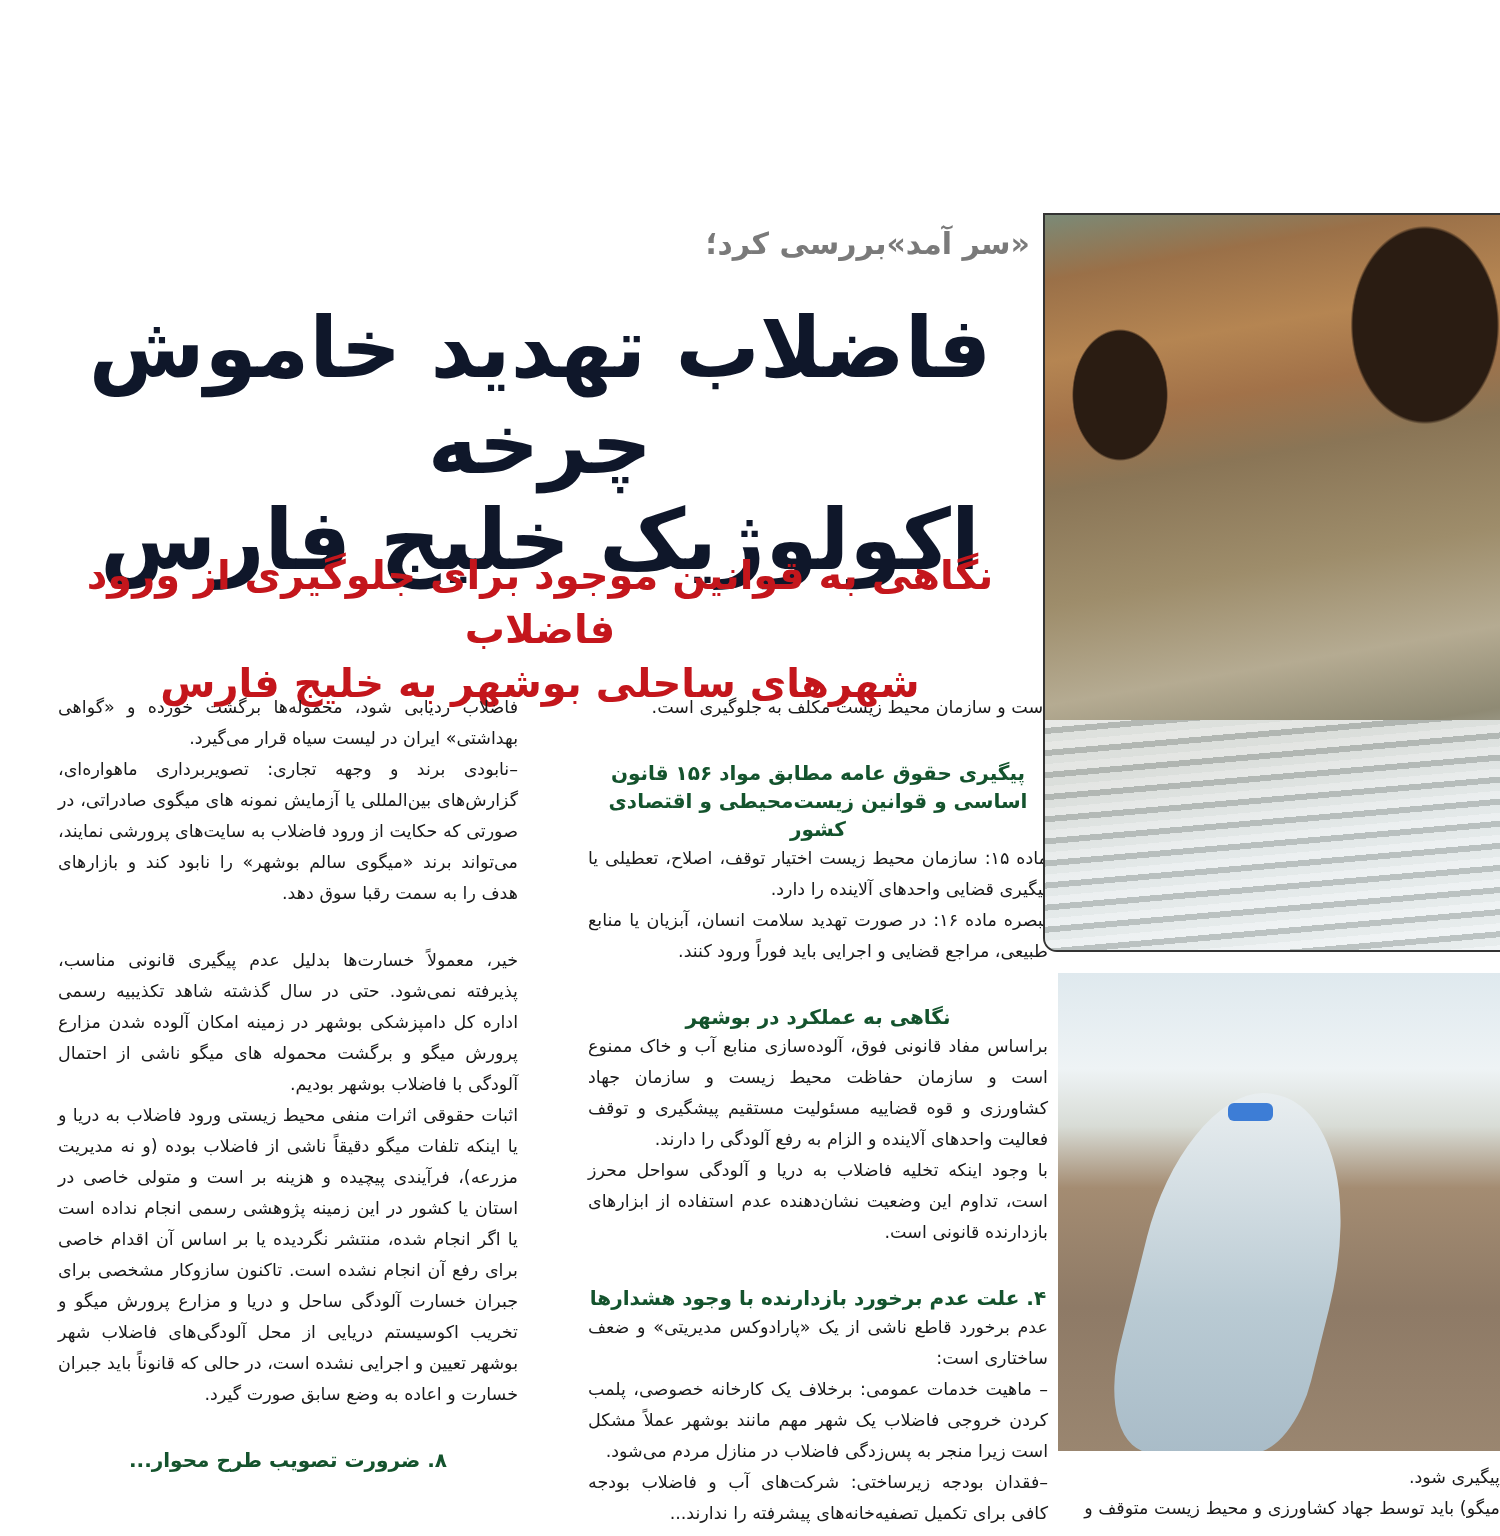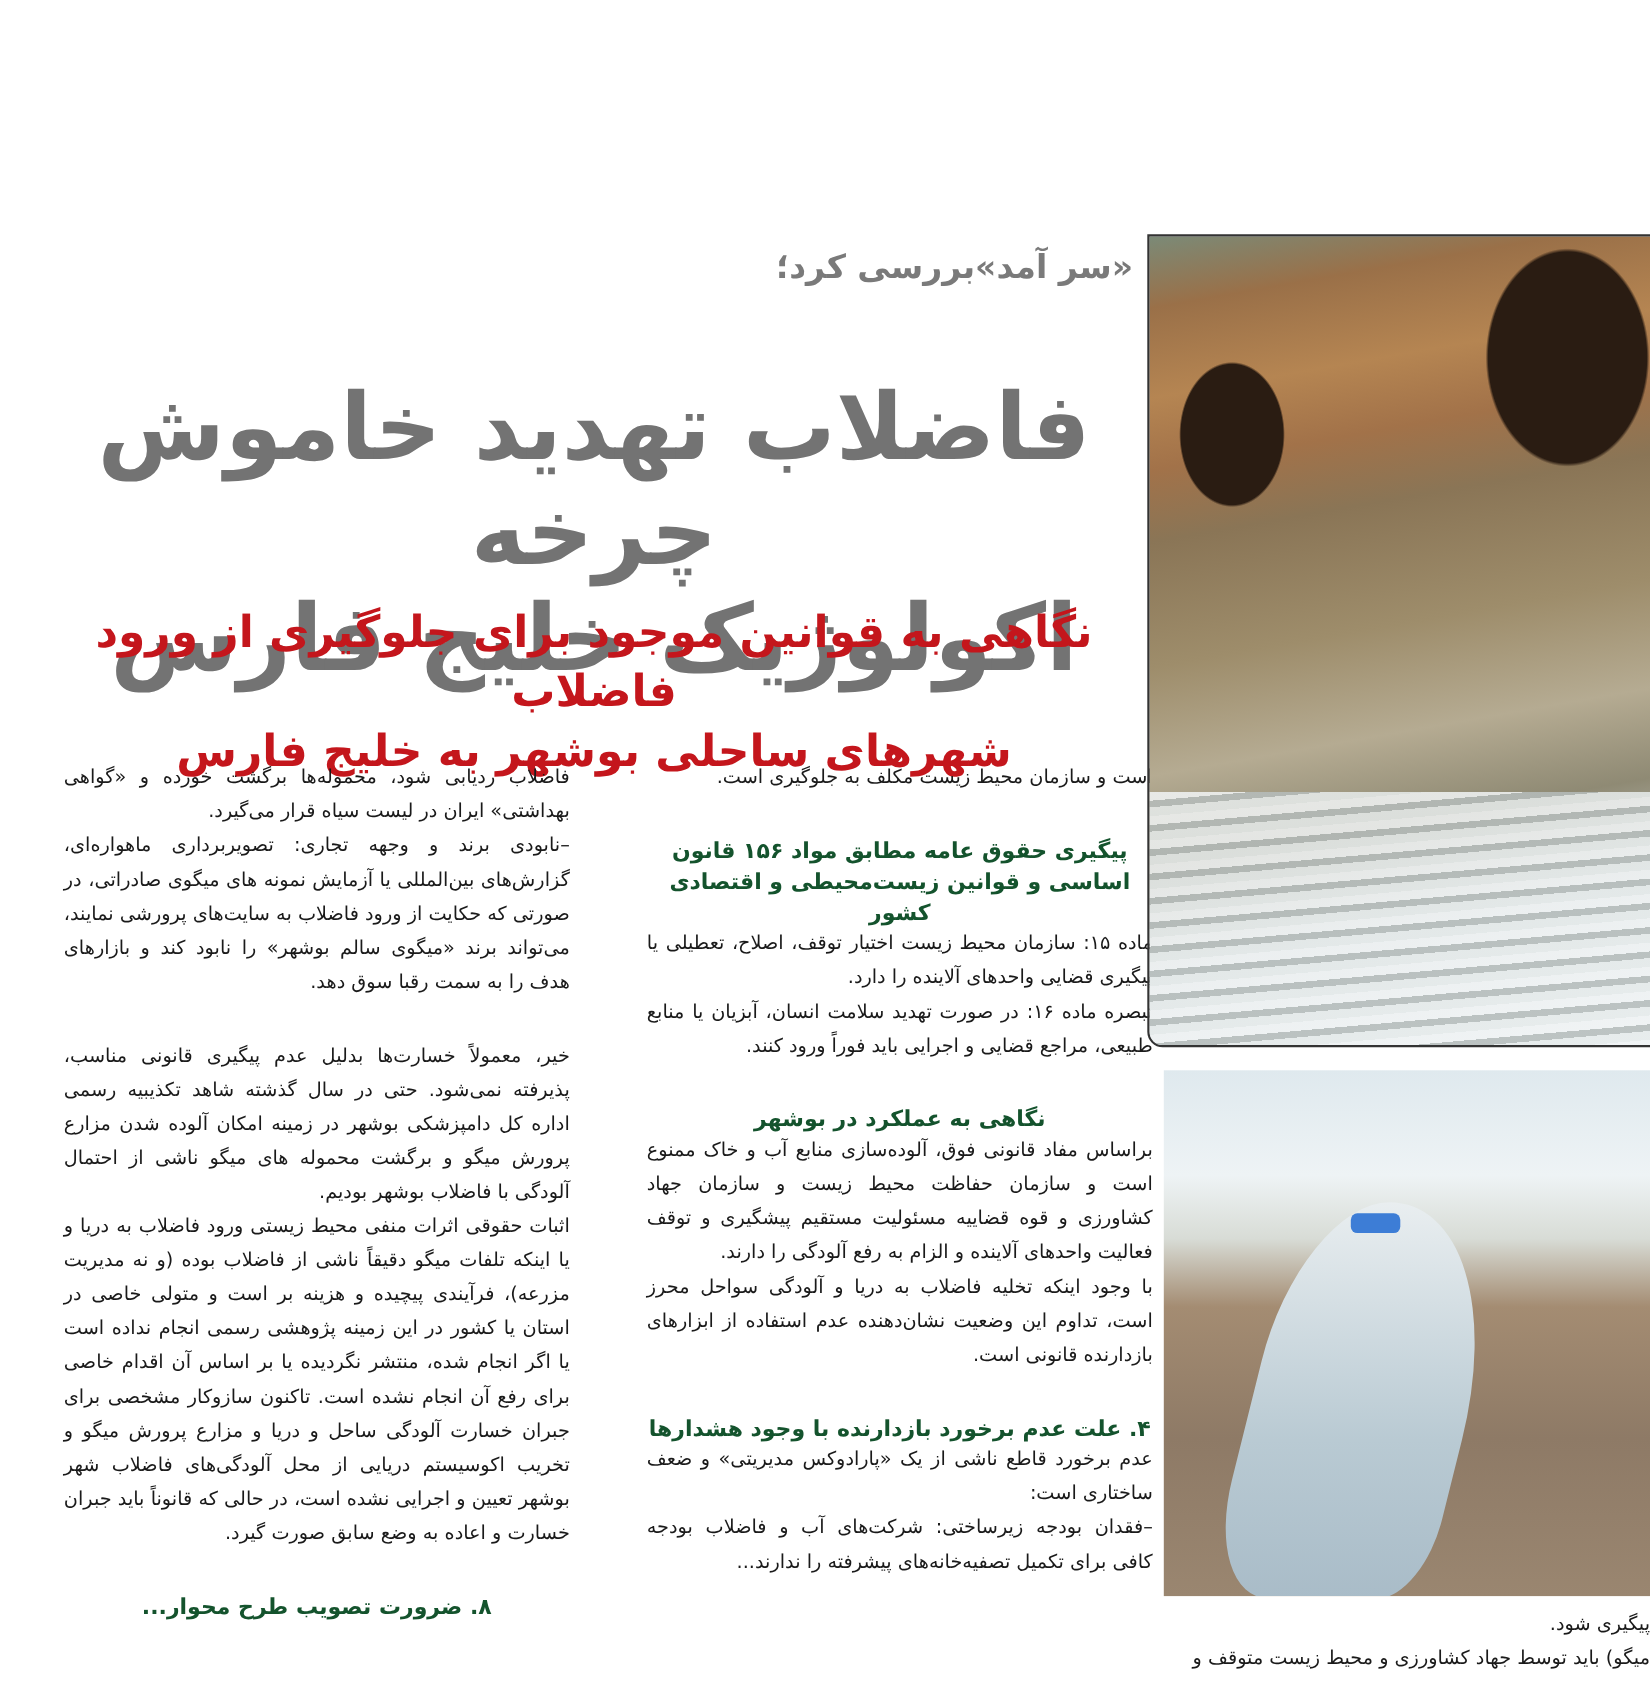--- a/index.html
+++ b/index.html
@@ -1,21 +1,21 @@
 <!DOCTYPE html>
 <html><head>
 <meta charset="utf-8">
 <style>
   html, body { margin: 0; padding: 0; background: #ffffff; }
   body { width: 1500px; height: 1536px; position: relative; overflow: hidden; font-family: "DejaVu Sans", sans-serif; color: #1a1a1a; }
   .page { position: absolute; inset: 0; }
   .rtl { direction: rtl; unicode-bidi: plaintext; }
 
   .kicker { position: absolute; left: 400px; top: 226px; width: 630px; text-align: right; font-size: 30px; font-weight: bold; color: #7a7a7a; }
-  .headline { position: absolute; left: 60px; top: 300px; width: 960px; text-align: center; font-size: 84px; font-weight: bold; color: #737373; line-height: 96px; letter-spacing: -2px; margin-top: 40px; }
+  .headline { position: absolute; left: 60px; top: 300px; width: 960px; text-align: center; font-size: 84px; font-weight: bold; color: #0f172a; line-height: 96px; letter-spacing: -2px; }
   .subhead { position: absolute; left: 60px; top: 548px; width: 960px; text-align: center; font-size: 40px; font-weight: bold; color: #c4161c; line-height: 54px; }
 
   .col { position: absolute; top: 692px; width: 460px; font-size: 17.5px; line-height: 31px; text-align: justify; text-align-last: right; }
   .col-right { left: 552px; margin-left: 36px; }
   .col-left { left: 58px; }
   .col p { margin: 0; }
   .col h3 { margin: 0; text-align: center; text-align-last: center; font-size: 20px; line-height: 28px; font-weight: bold; color: #14532d; }
   .gap-lg { height: 36px; }
 
   .photo1 { position: absolute; left: 1043px; top: 213px; width: 470px; height: 735px; border: 2px solid #333; border-radius: 0 0 0 14px; overflow: hidden;
@@ -55,20 +55,21 @@
     <h3>پیگیری حقوق عامه مطابق مواد ۱۵۶ قانون اساسی و قوانین زیست‌محیطی و اقتصادی کشور</h3>
     <p>ماده ۱۵: سازمان محیط زیست اختیار توقف، اصلاح، تعطیلی یا پیگیری قضایی واحدهای آلاینده را دارد.</p>
     <p>تبصره ماده ۱۶: در صورت تهدید سلامت انسان، آبزیان یا منابع طبیعی، مراجع قضایی و اجرایی باید فوراً ورود کنند.</p>
     <div class="gap-lg"></div>
     <h3>نگاهی به عملکرد در بوشهر</h3>
     <p>براساس مفاد قانونی فوق، آلوده‌سازی منابع آب و خاک ممنوع است و سازمان حفاظت محیط زیست و سازمان جهاد کشاورزی و قوه قضاییه مسئولیت مستقیم پیشگیری و توقف فعالیت واحدهای آلاینده و الزام به رفع آلودگی را دارند.</p>
     <p>با وجود اینکه تخلیه فاضلاب به دریا و آلودگی سواحل محرز است، تداوم این وضعیت نشان‌دهنده عدم استفاده از ابزارهای بازدارنده قانونی است.</p>
     <div class="gap-lg"></div>
     <h3>۴. علت عدم برخورد بازدارنده با وجود هشدارها</h3>
     <p>عدم برخورد قاطع ناشی از یک «پارادوکس مدیریتی» و ضعف ساختاری است:</p>
+    <p>– ماهیت خدمات عمومی: برخلاف یک کارخانه خصوصی، پلمب کردن خروجی فاضلاب یک شهر مهم مانند بوشهر عملاً مشکل است زیرا منجر به پس‌زدگی فاضلاب در منازل مردم می‌شود.</p>
     <p>–فقدان بودجه زیرساختی: شرکت‌های آب و فاضلاب بودجه کافی برای تکمیل تصفیه‌خانه‌های پیشرفته را ندارند...</p>
   </div>
 
   <div class="col col-left rtl">
     <p>فاضلاب ردیابی شود، محموله‌ها برگشت خورده و «گواهی بهداشتی» ایران در لیست سیاه قرار می‌گیرد.</p>
     <p>–نابودی برند و وجهه تجاری: تصویربرداری ماهواره‌ای، گزارش‌های بین‌المللی یا آزمایش نمونه های میگوی صادراتی، در صورتی که حکایت از ورود فاضلاب به سایت‌های پرورشی نمایند، می‌تواند برند «میگوی سالم بوشهر» را نابود کند و بازارهای هدف را به سمت رقبا سوق دهد.</p>
     <div class="gap-lg"></div>
     <p>خیر، معمولاً خسارت‌ها بدلیل عدم پیگیری قانونی مناسب، پذیرفته نمی‌شود. حتی در سال گذشته شاهد تکذیبیه رسمی اداره کل دامپزشکی بوشهر در زمینه امکان آلوده شدن مزارع پرورش میگو و برگشت محموله های میگو ناشی از احتمال آلودگی با فاضلاب بوشهر بودیم.</p>
     <p>اثبات حقوقی اثرات منفی محیط زیستی ورود فاضلاب به دریا و یا اینکه تلفات میگو دقیقاً ناشی از فاضلاب بوده (و نه مدیریت مزرعه)، فرآیندی پیچیده و هزینه بر است و متولی خاصی در استان یا کشور در این زمینه پژوهشی رسمی انجام نداده است یا اگر انجام شده، منتشر نگردیده یا بر اساس آن اقدام خاصی برای رفع آن انجام نشده است. تاکنون سازوکار مشخصی برای جبران خسارت آلودگی ساحل و دریا و مزارع پرورش میگو و تخریب اکوسیستم دریایی از محل آلودگی‌های فاضلاب شهر بوشهر تعیین و اجرایی نشده است، در حالی که قانوناً باید جبران خسارت و اعاده به وضع سابق صورت گیرد.</p>
     <div class="gap-lg"></div>

